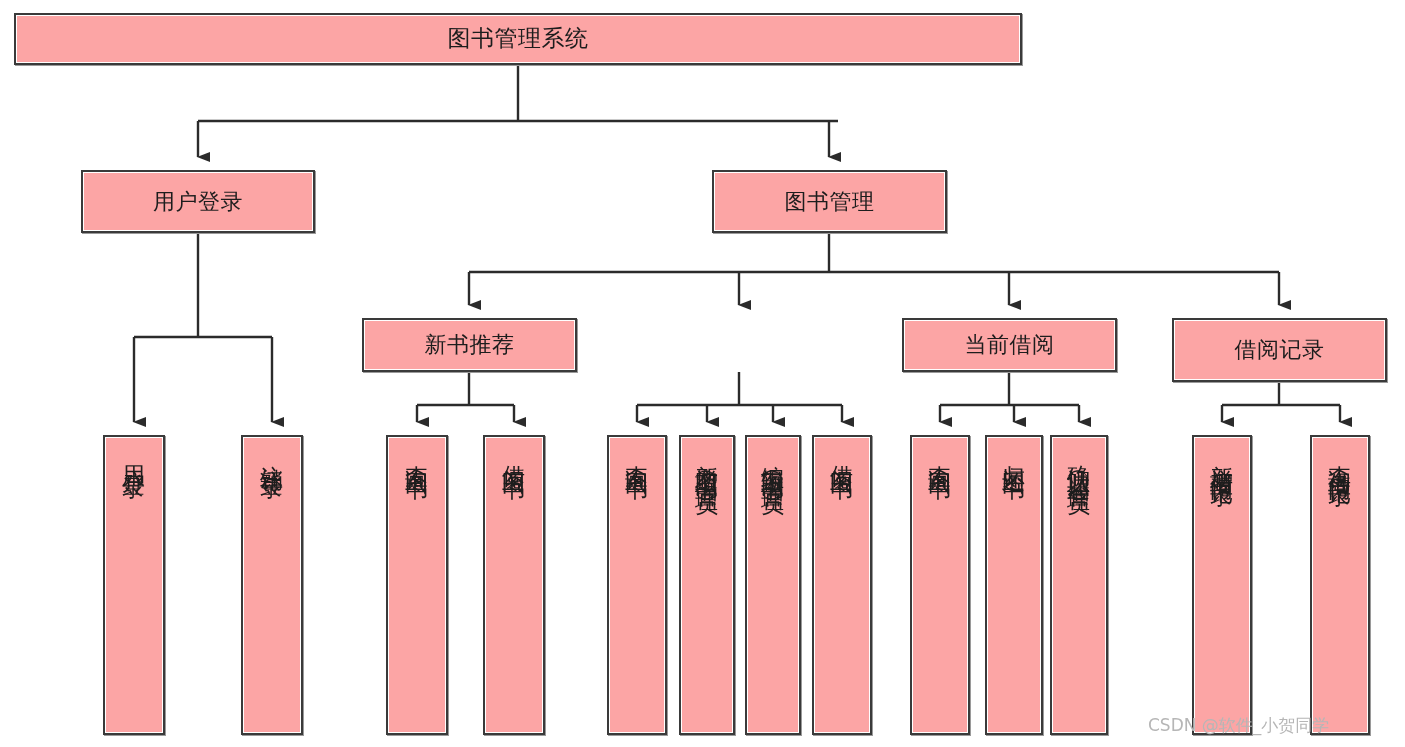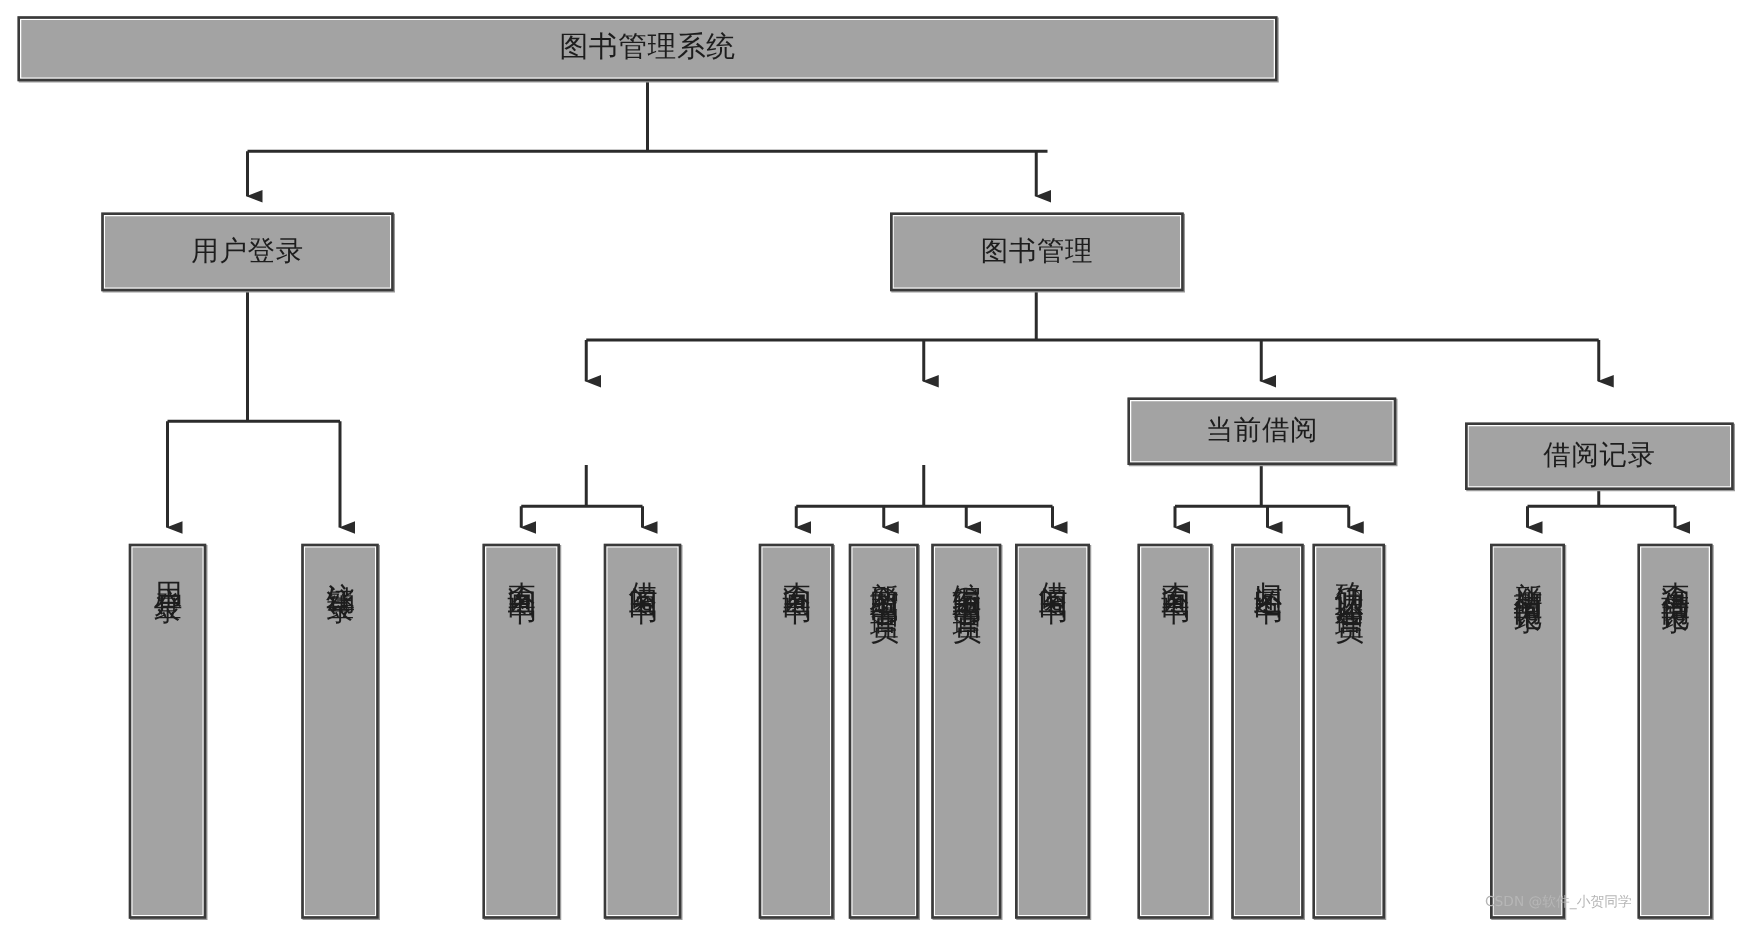--- a/index.html
+++ b/index.html
@@ -11,21 +11,21 @@
   }
   #stage{position:relative;width:1405px;height:747px;}
 
   
   #wires{position:absolute;left:0;top:0;width:1405px;height:747px;}
 
   
   .node{
     position:absolute;
     box-sizing:border-box;
-    background:#a3a3a3;
+    background:#fca5a5;
     border:2px solid #3a3a3a;
     box-shadow:0 0 0 1px #ffffff inset, 1px 1px 0 0 #9a9a9a;
     display:flex;
     align-items:center;
     justify-content:center;
     color:#1d1d1d;
     z-index:2;
   }
   .node .lbl{
     display:block;
@@ -45,22 +45,22 @@
     text-orientation:upright;
     font-size:23px;
     line-height:1.05;
     letter-spacing:4px;
     white-space:normal;
   }
 
   
   #watermark{
     position:absolute;
-    left:1188px;top:714px;
-    font-size:11px;
+    left:1148px;top:714px;
+    font-size:17px;
     color:#b6b6b6;
     white-space:nowrap;
     z-index:5;
     font-family:"DejaVu Sans","Liberation Sans",sans-serif;
   }
 </style>
 </head>
 <body>
 
 <div id="stage">
@@ -119,24 +119,27 @@
     <span class="lbl">图书管理系统</span>
   </div>
 
   <div class="node h" style="left:81px;top:170px;width:234px;height:63px;">
     <span class="lbl">用户登录</span>
   </div>
   <div class="node h" style="left:712px;top:170px;width:235px;height:63px;justify-content:center;">
     <span class="lbl">图书管理</span>
   </div>
 
+  <div class="node h" style="left:362px;top:318px;width:215px;height:54px;">
+    <span class="lbl">新书推荐</span>
+  </div>
   <div class="node h" style="left:902px;top:318px;width:215px;height:54px;">
     <span class="lbl">当前借阅</span>
   </div>
-  <div class="node h" style="left:1172px;top:318px;width:215px;height:54px;margin-top:20px;">
+  <div class="node h" style="left:1172px;top:318px;width:215px;height:64px;">
     <span class="lbl">借阅记录</span>
   </div>
 
   <div class="node v" style="left:103px;top:435px;width:62px;height:300px;">
     <span class="lbl">用户登录</span>
   </div>
   <div class="node v" style="left:241px;top:435px;width:62px;height:300px;">
     <span class="lbl">注销登录</span>
   </div>
 

